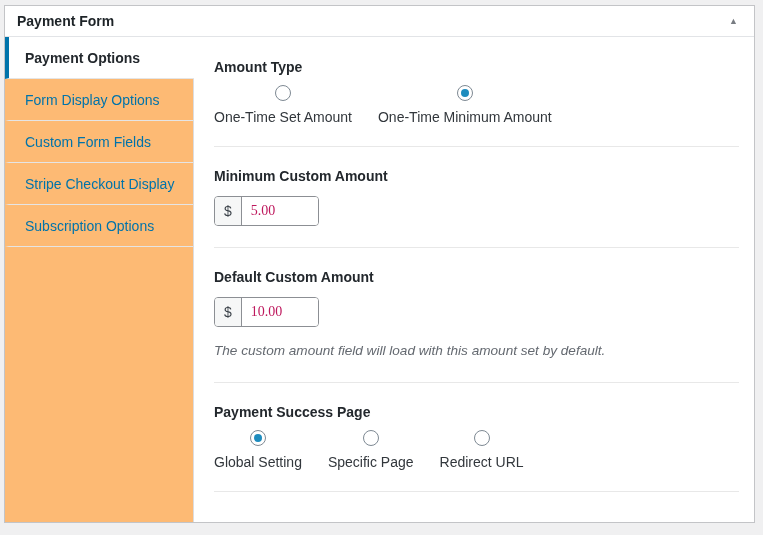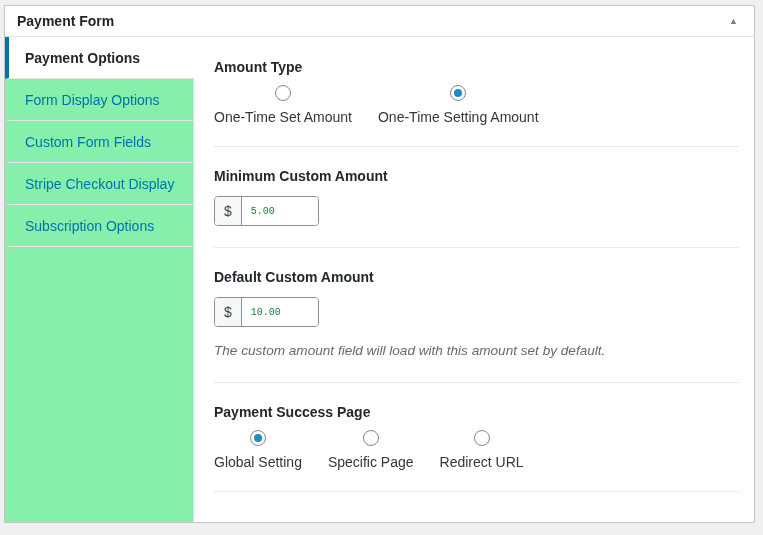--- a/index.html
+++ b/index.html
@@ -26,21 +26,21 @@
   .postbox-title { font-size:14px; font-weight:bold; color:#1d2327; }
   .toggle-btn {
     background:none; border:none; cursor:pointer;
     color:#787c82; font-size:9px; line-height:1; padding:4px;
   }
   .inside { display:flex; flex:1 1 auto; min-height:0; }
 
   
   .tabs-nav {
     width:189px; flex:0 0 189px;
-    background:#86efac;
+    background:#fdba74;
     border-right:1px solid #dcdcde;
     display:flex; flex-direction:column;
   }
   .tab {
     display:block;
     padding:13px 16px 12px 16px;
     border-bottom:1px solid #e5e5e5;
     border-left:4px solid transparent;
     color:#0073aa; text-decoration:none;
     font-size:14px; line-height:16px;
@@ -85,22 +85,22 @@
     border:1px solid #8c8f94; border-radius:4px;
     overflow:hidden; height:30px; background:#fff;
   }
   .amount-prefix {
     display:flex; align-items:center; padding:0 9px;
     background:#f6f7f7; border-right:1px solid #8c8f94;
     color:#3c434a; font-size:14px;
   }
   .amount-input {
     border:none; outline:none; width:76px; padding:0 9px;
-    font-size:10px; color:#15803d;
-    font-family:Liberation Mono, monospace;
+    font-size:14px; color:#be185d;
+    font-family:Liberation Serif, serif;
   }
   .help-text {
     font-style:italic; color:#646970; font-size:13.6px;
     line-height:21px; margin-top:13px; max-width:530px;
   }
   .mt6 { margin-top:2px; }
 </style>
 </head>
 <body>
 
@@ -137,21 +137,21 @@
 
       <div class="section">
         <div class="section-title">Amount Type</div>
         <div class="radio-row">
           <label class="radio-option">
             <span class="radio"></span>
             <span class="radio-label">One-Time Set Amount</span>
           </label>
           <label class="radio-option">
             <span class="radio checked"></span>
-            <span class="radio-label">One-Time Setting Amount</span>
+            <span class="radio-label">One-Time Minimum Amount</span>
           </label>
         </div>
       </div>
 
       <div class="section">
         <div class="section-title">Minimum Custom Amount</div>
         <div class="amount-group mt6">
           <span class="amount-prefix">$</span>
           <input class="amount-input" type="text" value="5.00" style="">
         </div>

